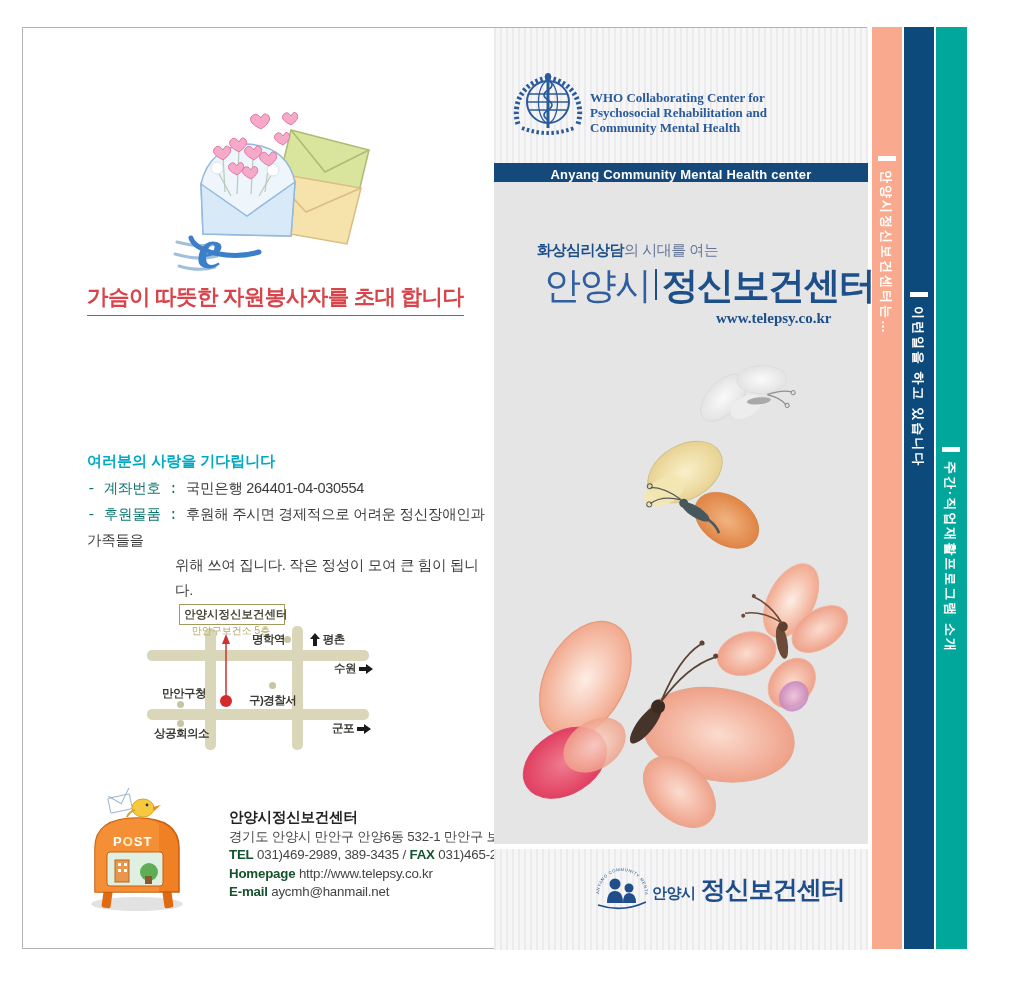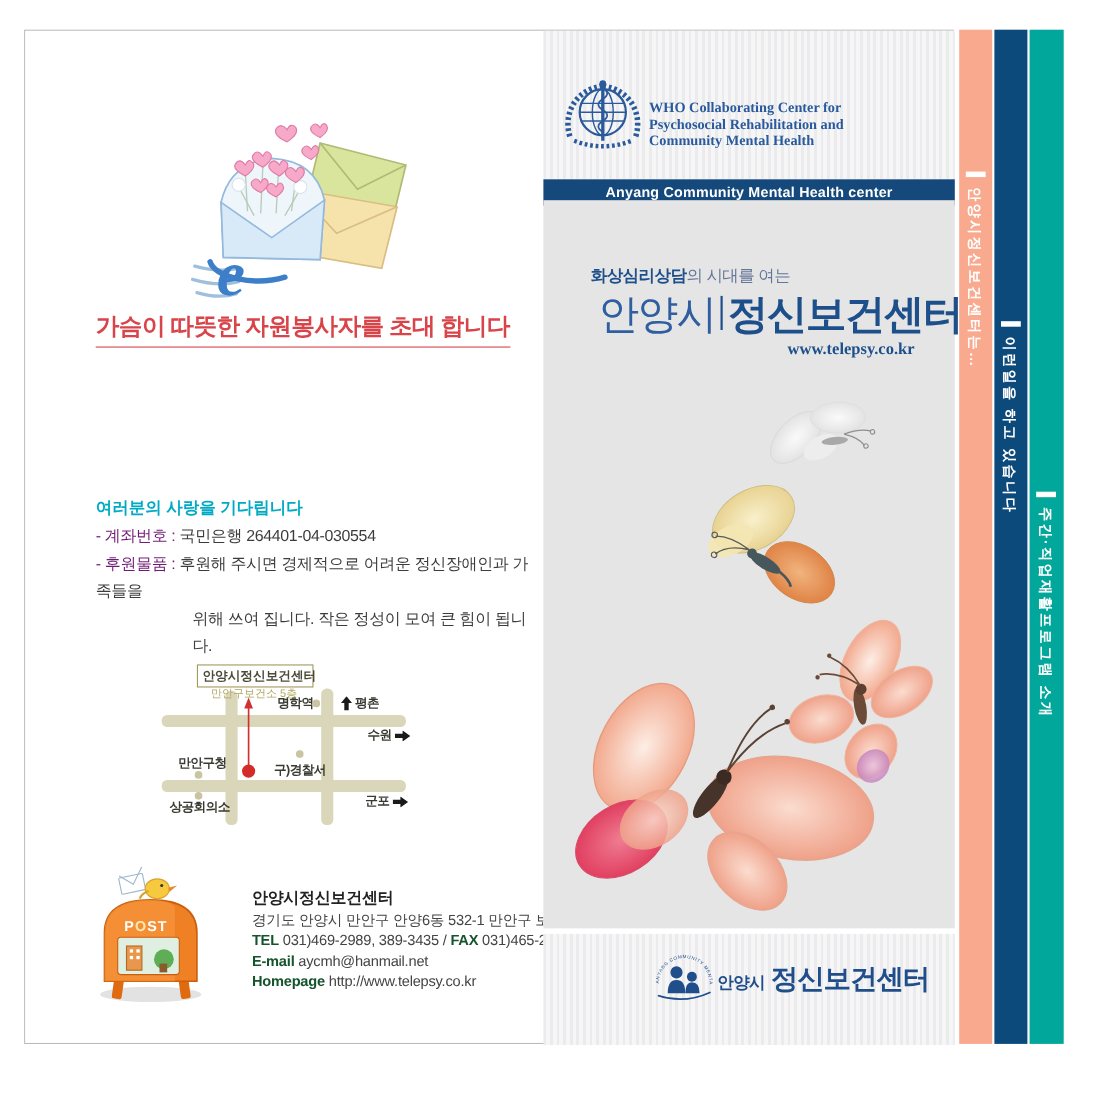--- a/index.html
+++ b/index.html
@@ -12,21 +12,21 @@
   .envelope-art{position:absolute;left:150px;top:82px;}
   .headline{position:absolute;left:64px;top:254px;margin:0;
             font-family:"Liberation Serif","DejaVu Serif",serif;
             font-size:21.5px;font-weight:bold;color:#d8444a;
             border-bottom:1.5px solid #d8444a;padding-bottom:4px;letter-spacing:-0.5px;white-space:nowrap;}
   .intro{position:absolute;left:64px;top:303px;width:394px;font-size:15px;line-height:24.5px;
          color:#3c3c3c;letter-spacing:-0.3px;}
   .intro p{margin:0;}
   .donate-head{position:absolute;left:64px;top:424px;margin:0;font-size:15px;font-weight:bold;color:#00aac5;}
   .donate-list{position:absolute;left:64px;top:448px;width:400px;font-size:14.5px;line-height:25px;color:#3c3c3c;letter-spacing:-0.3px;}
-  .donate-list .lbl{color:#701a75;}
+  .donate-list .lbl{color:#0f766e;font-family:Liberation Mono, monospace;}
   .donate-cont{margin-left:88px;}
   
   .map{position:absolute;left:98px;top:570px;width:302px;height:180px;font-size:11.5px;color:#3a3a32;}
   .road{position:absolute;background:#dad6ba;border-radius:5px;}
   .map-box{position:absolute;left:58px;top:6px;width:96px;padding:2px 4px;border:1px solid #a09a5e;
            background:#fff;text-align:center;font-size:11.5px;font-weight:bold;color:#4c4a38;white-space:nowrap;}
   .map-floor{position:absolute;left:58px;top:26px;width:104px;text-align:center;font-size:10px;color:#b0a860;white-space:nowrap;}
   .map-label{position:absolute;white-space:nowrap;font-weight:bold;letter-spacing:-0.5px;}
   .map-dot{position:absolute;width:7px;height:7px;border-radius:50%;background:#c9c4a2;}
   .map-arrow-svg{position:absolute;left:0;top:0;}
@@ -198,22 +198,22 @@
         <rect x="39" y="75" width="3" height="3" fill="#fff"></rect>
           <rect x="45" y="75" width="3" height="3" fill="#fff"></rect>
         <rect x="39" y="81" width="3" height="3" fill="#fff"></rect>
           <rect x="45" y="81" width="3" height="3" fill="#fff"></rect>
       </svg>
 
       <div class="contact">
         <div class="cname">안양시정신보건센터</div>
         <div>경기도 안양시 만안구 안양6동 532-1 만안구 보건소 5층</div>
         <div><b>TEL</b><span> 031)469-2989, 389-3435 / </span><b>FAX</b><span> 031)465-2989</span></div>
+        <div><b>Homepage</b><span> http://www.telepsy.co.kr</span></div>
         <div><b>E-mail</b><span> aycmh@hanmail.net</span></div>
-        <div><b>Homepage</b><span> http://www.telepsy.co.kr</span></div>
       </div>
     </section>
 
     <section class="right-panel">
 
       <div class="stripes-top stripesbg">
         <svg class="who-emblem" width="80" height="70" viewBox="0 0 80 70">
           <g stroke="#2a5a9c" fill="none">
             <path d="M10,54 C4,34 14,12 40,8" stroke-width="5" stroke-dasharray="2.5,2.5"></path>
             <path d="M70,54 C76,34 66,12 40,8" stroke-width="5" stroke-dasharray="2.5,2.5"></path>

